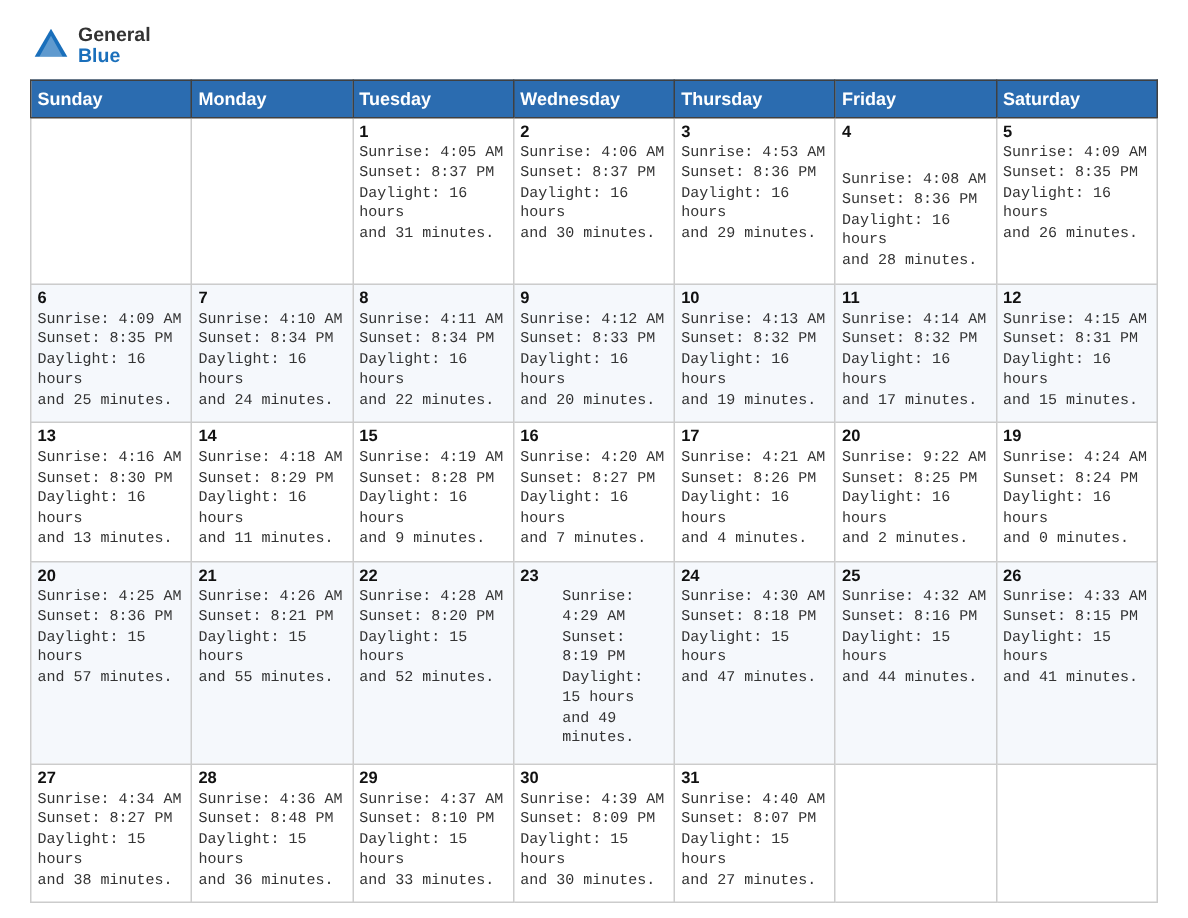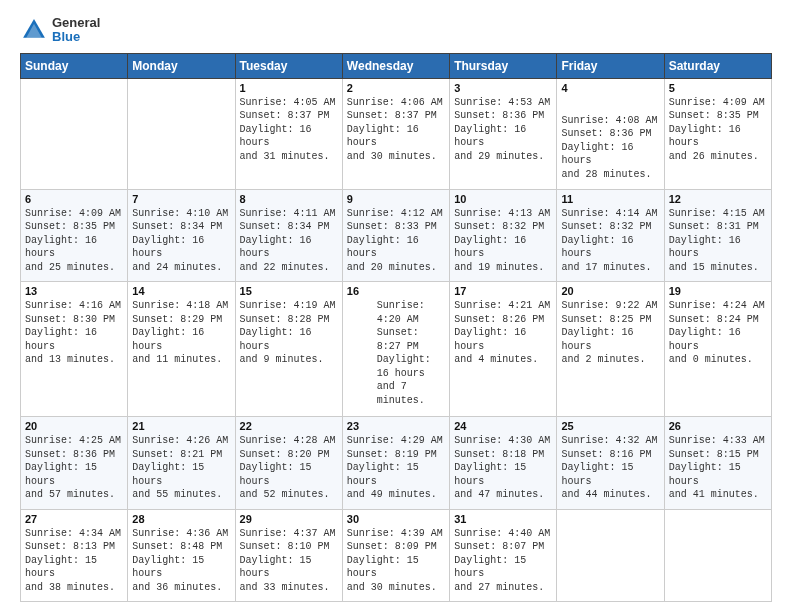--- a/index.html
+++ b/index.html
@@ -239,21 +239,21 @@
           </td>
           <td>
             <div class="day-num">15</div>
             <div class="day-info" style="white-space: pre-line;">Sunrise: 4:19 AM
 Sunset: 8:28 PM
 Daylight: 16 hours
 and 9 minutes.</div>
           </td>
           <td>
             <div class="day-num">16</div>
-            <div class="day-info" style="white-space: pre-line; margin-left: 30px;">Sunrise: 4:20 AM
+            <div class="day-info" style="white-space: pre-line;">Sunrise: 4:20 AM
 Sunset: 8:27 PM
 Daylight: 16 hours
 and 7 minutes.</div>
           </td>
           <td>
             <div class="day-num">17</div>
             <div class="day-info" style="white-space: pre-line;">Sunrise: 4:21 AM
 Sunset: 8:26 PM
 Daylight: 16 hours
 and 4 minutes.</div>
@@ -290,21 +290,21 @@
           </td>
           <td>
             <div class="day-num">22</div>
             <div class="day-info" style="white-space: pre-line;">Sunrise: 4:28 AM
 Sunset: 8:20 PM
 Daylight: 15 hours
 and 52 minutes.</div>
           </td>
           <td>
             <div class="day-num">23</div>
-            <div class="day-info" style="white-space: pre-line;">Sunrise: 4:29 AM
+            <div class="day-info" style="white-space: pre-line; margin-left: 28px;">Sunrise: 4:29 AM
 Sunset: 8:19 PM
 Daylight: 15 hours
 and 49 minutes.</div>
           </td>
           <td>
             <div class="day-num">24</div>
             <div class="day-info" style="white-space: pre-line;">Sunrise: 4:30 AM
 Sunset: 8:18 PM
 Daylight: 15 hours
 and 47 minutes.</div>
@@ -321,21 +321,21 @@
             <div class="day-info" style="white-space: pre-line;">Sunrise: 4:33 AM
 Sunset: 8:15 PM
 Daylight: 15 hours
 and 41 minutes.</div>
           </td>
         </tr>
         <tr class="row-odd">
           <td>
             <div class="day-num">27</div>
             <div class="day-info" style="white-space: pre-line;">Sunrise: 4:34 AM
-Sunset: 8:13 PM
+Sunset: 8:27 PM
 Daylight: 15 hours
 and 38 minutes.</div>
           </td>
           <td>
             <div class="day-num">28</div>
             <div class="day-info" style="white-space: pre-line;">Sunrise: 4:36 AM
 Sunset: 8:48 PM
 Daylight: 15 hours
 and 36 minutes.</div>
           </td>

